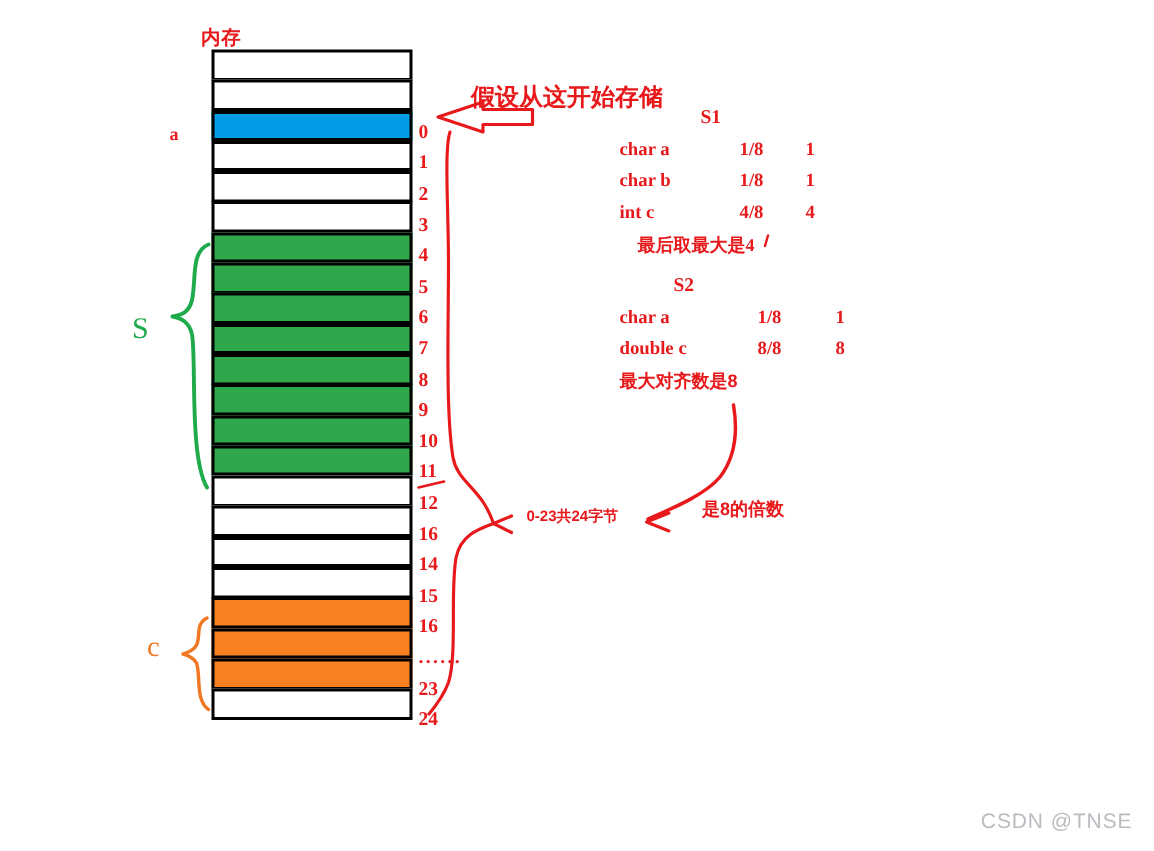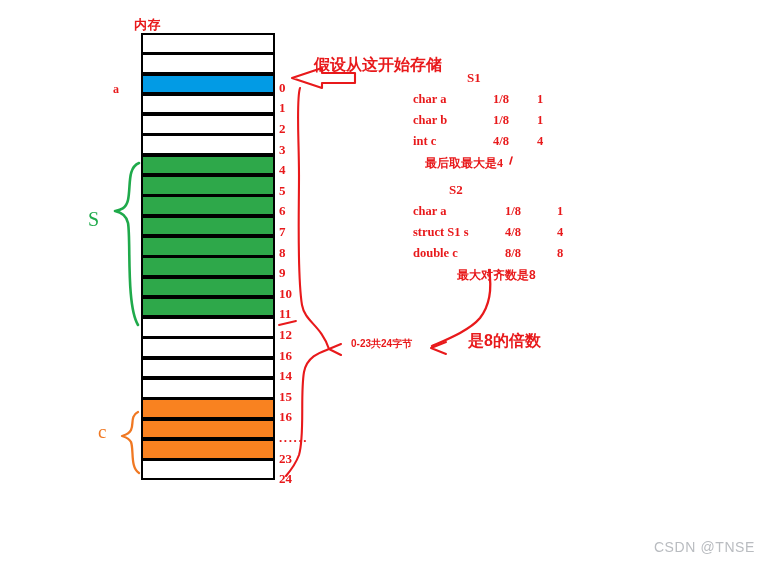--- a/index.html
+++ b/index.html
@@ -98,21 +98,21 @@
     color: #e8191b;
     white-space: nowrap;
   }
   .anno-cjk {
     font-family: "Liberation Sans", "DejaVu Sans", sans-serif;
     font-weight: bold;
   }
 
   #anno-start      { left: 314px; top: 55px;  font-size: 16px; }
   #anno-total      { left: 351px; top: 337px; font-size: 10px; }
-  #anno-multiple   { left: 468px; top: 331px; font-size: 16px; }
+  #anno-multiple   { left: 468px; top: 331px; font-size: 12px; }
 
   
   .struct-block { position: absolute; }
   .struct-title {
     color: #e8191b;
     font-family: "Liberation Serif", "DejaVu Serif", serif;
     font-weight: bold;
     font-size: 13px;
     text-align: left;
   }
@@ -127,21 +127,20 @@
   .struct-row .c-name { display: inline-block; }
   .struct-row .c-size { display: inline-block; }
   .struct-row .c-al   { display: inline-block; }
   .struct-note {
     color: #e8191b;
     font-family: "Liberation Sans", "DejaVu Sans", sans-serif;
     font-weight: bold;
     font-size: 12px;
     white-space: nowrap;
     margin-top: 6px;
-    margin-left: 44px;
   }
   .struct-note .tail {
     font-family: "Liberation Serif", "DejaVu Serif", serif;
     font-size: 12px;
   }
 
   #struct-s1 { left: 413px; top: 70px;  width: 190px; }
   #struct-s2 { left: 413px; top: 182px; width: 220px; }
   #struct-s1 .struct-title { margin-left: 54px; }
   #struct-s2 .struct-title { margin-left: 36px; }
@@ -245,21 +244,20 @@
       </div>
     <div class="struct-note">
       <span>最后取最大是</span><span class="tail">4</span>
     </div>
   </div>
 
   <div class="struct-block" id="struct-s2">
     <div class="struct-title">S2</div>
     <div class="struct-rows">
         <div class="struct-row"><span class="c-name">char  a</span><span class="c-size">1/8</span><span class="c-al">1</span></div>
-        <div class="struct-row"><span class="c-name">struct S1 s</span><span class="c-size">4/8</span><span class="c-al">4</span></div>
         <div class="struct-row"><span class="c-name">double c</span><span class="c-size">8/8</span><span class="c-al">8</span></div>
       </div>
     <div class="struct-note">
       <span>最大对齐数是8</span><span class="tail"></span>
     </div>
   </div>
 
   <svg id="overlay" viewBox="0 0 769 567">
 
     <path d="M292 78 L322 68 L322 73 L355 73 L355 83 L322 83 L322 88 Z" fill="none" stroke="#e8191b" stroke-width="2.1" stroke-linejoin="round"></path>

